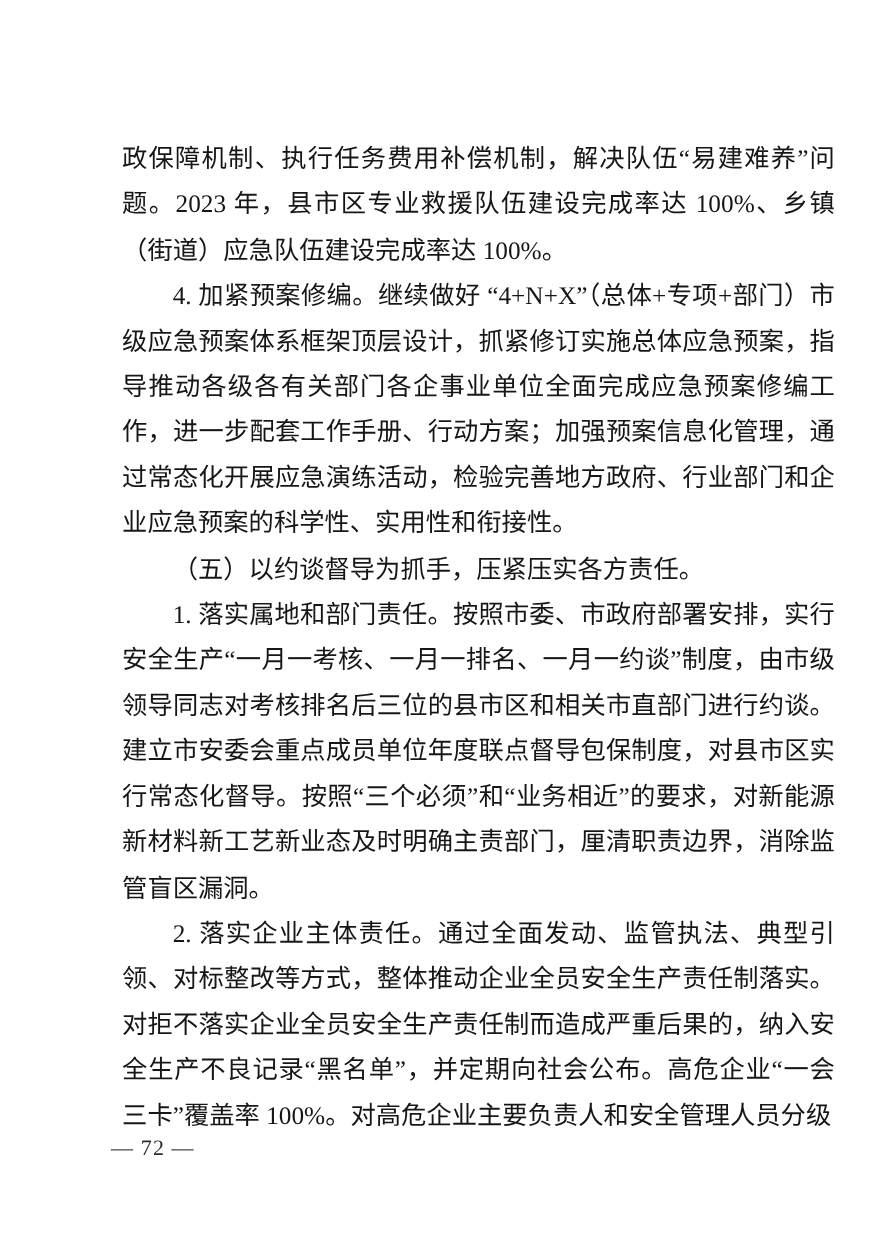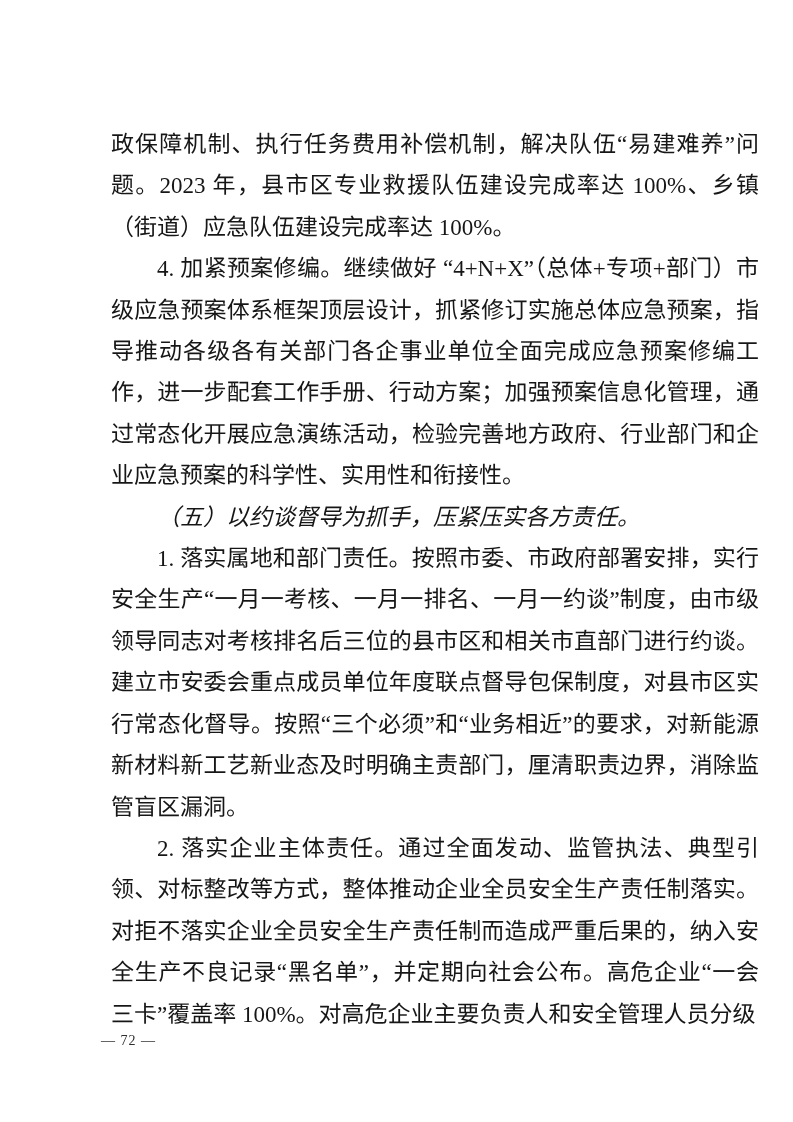--- a/index.html
+++ b/index.html
@@ -31,27 +31,26 @@
   .textblock p {
     margin: 0;
     padding: 0;
   }
   .textblock p.indent {
     text-indent: 2em;
   }
   .textblock p.heading {
     
     font-family: "Liberation Serif", "DejaVu Serif", serif;
-    font-style: italic;
   }
   .pageno {
     position: absolute;
     left: 101px;
     top: 1033px;
-    font-size: 14px;
+    font-size: 20px;
     letter-spacing: 1px;
     color: #2e2e2e;
     font-family: "Liberation Serif", "DejaVu Serif", serif;
   }
 </style>
 </head>
 <body>
 
 <div class="page">
   <div class="textblock">

